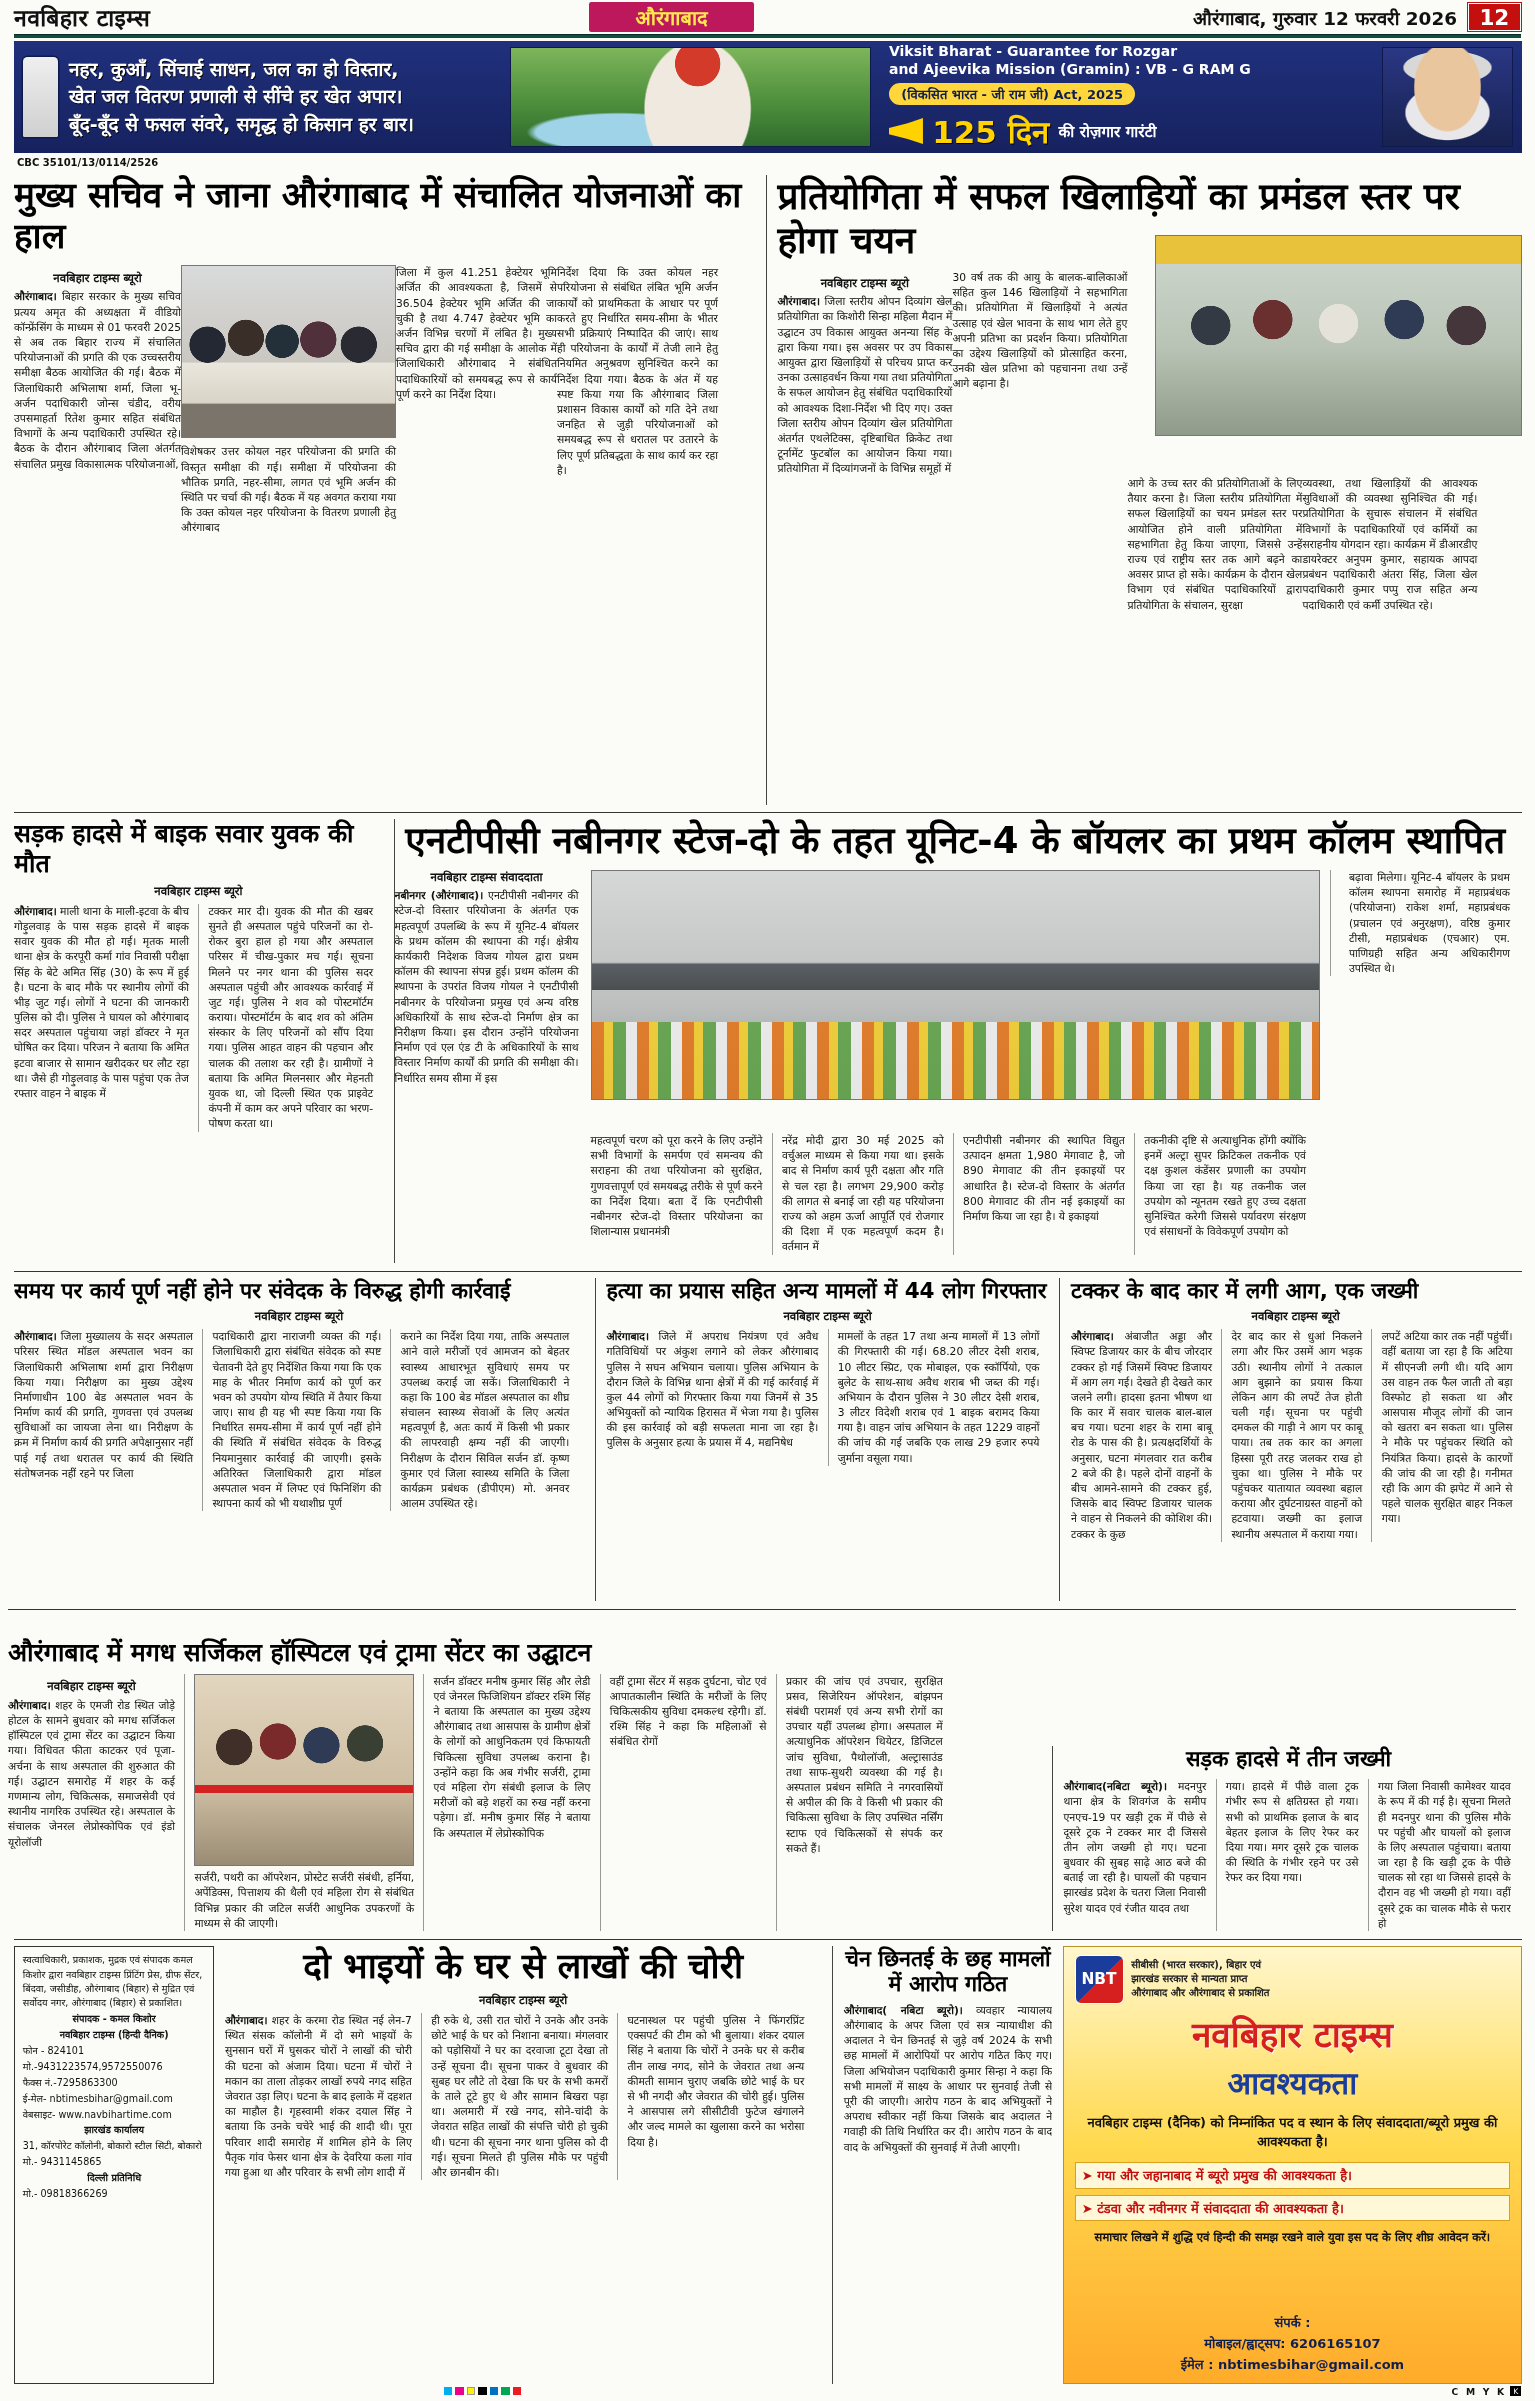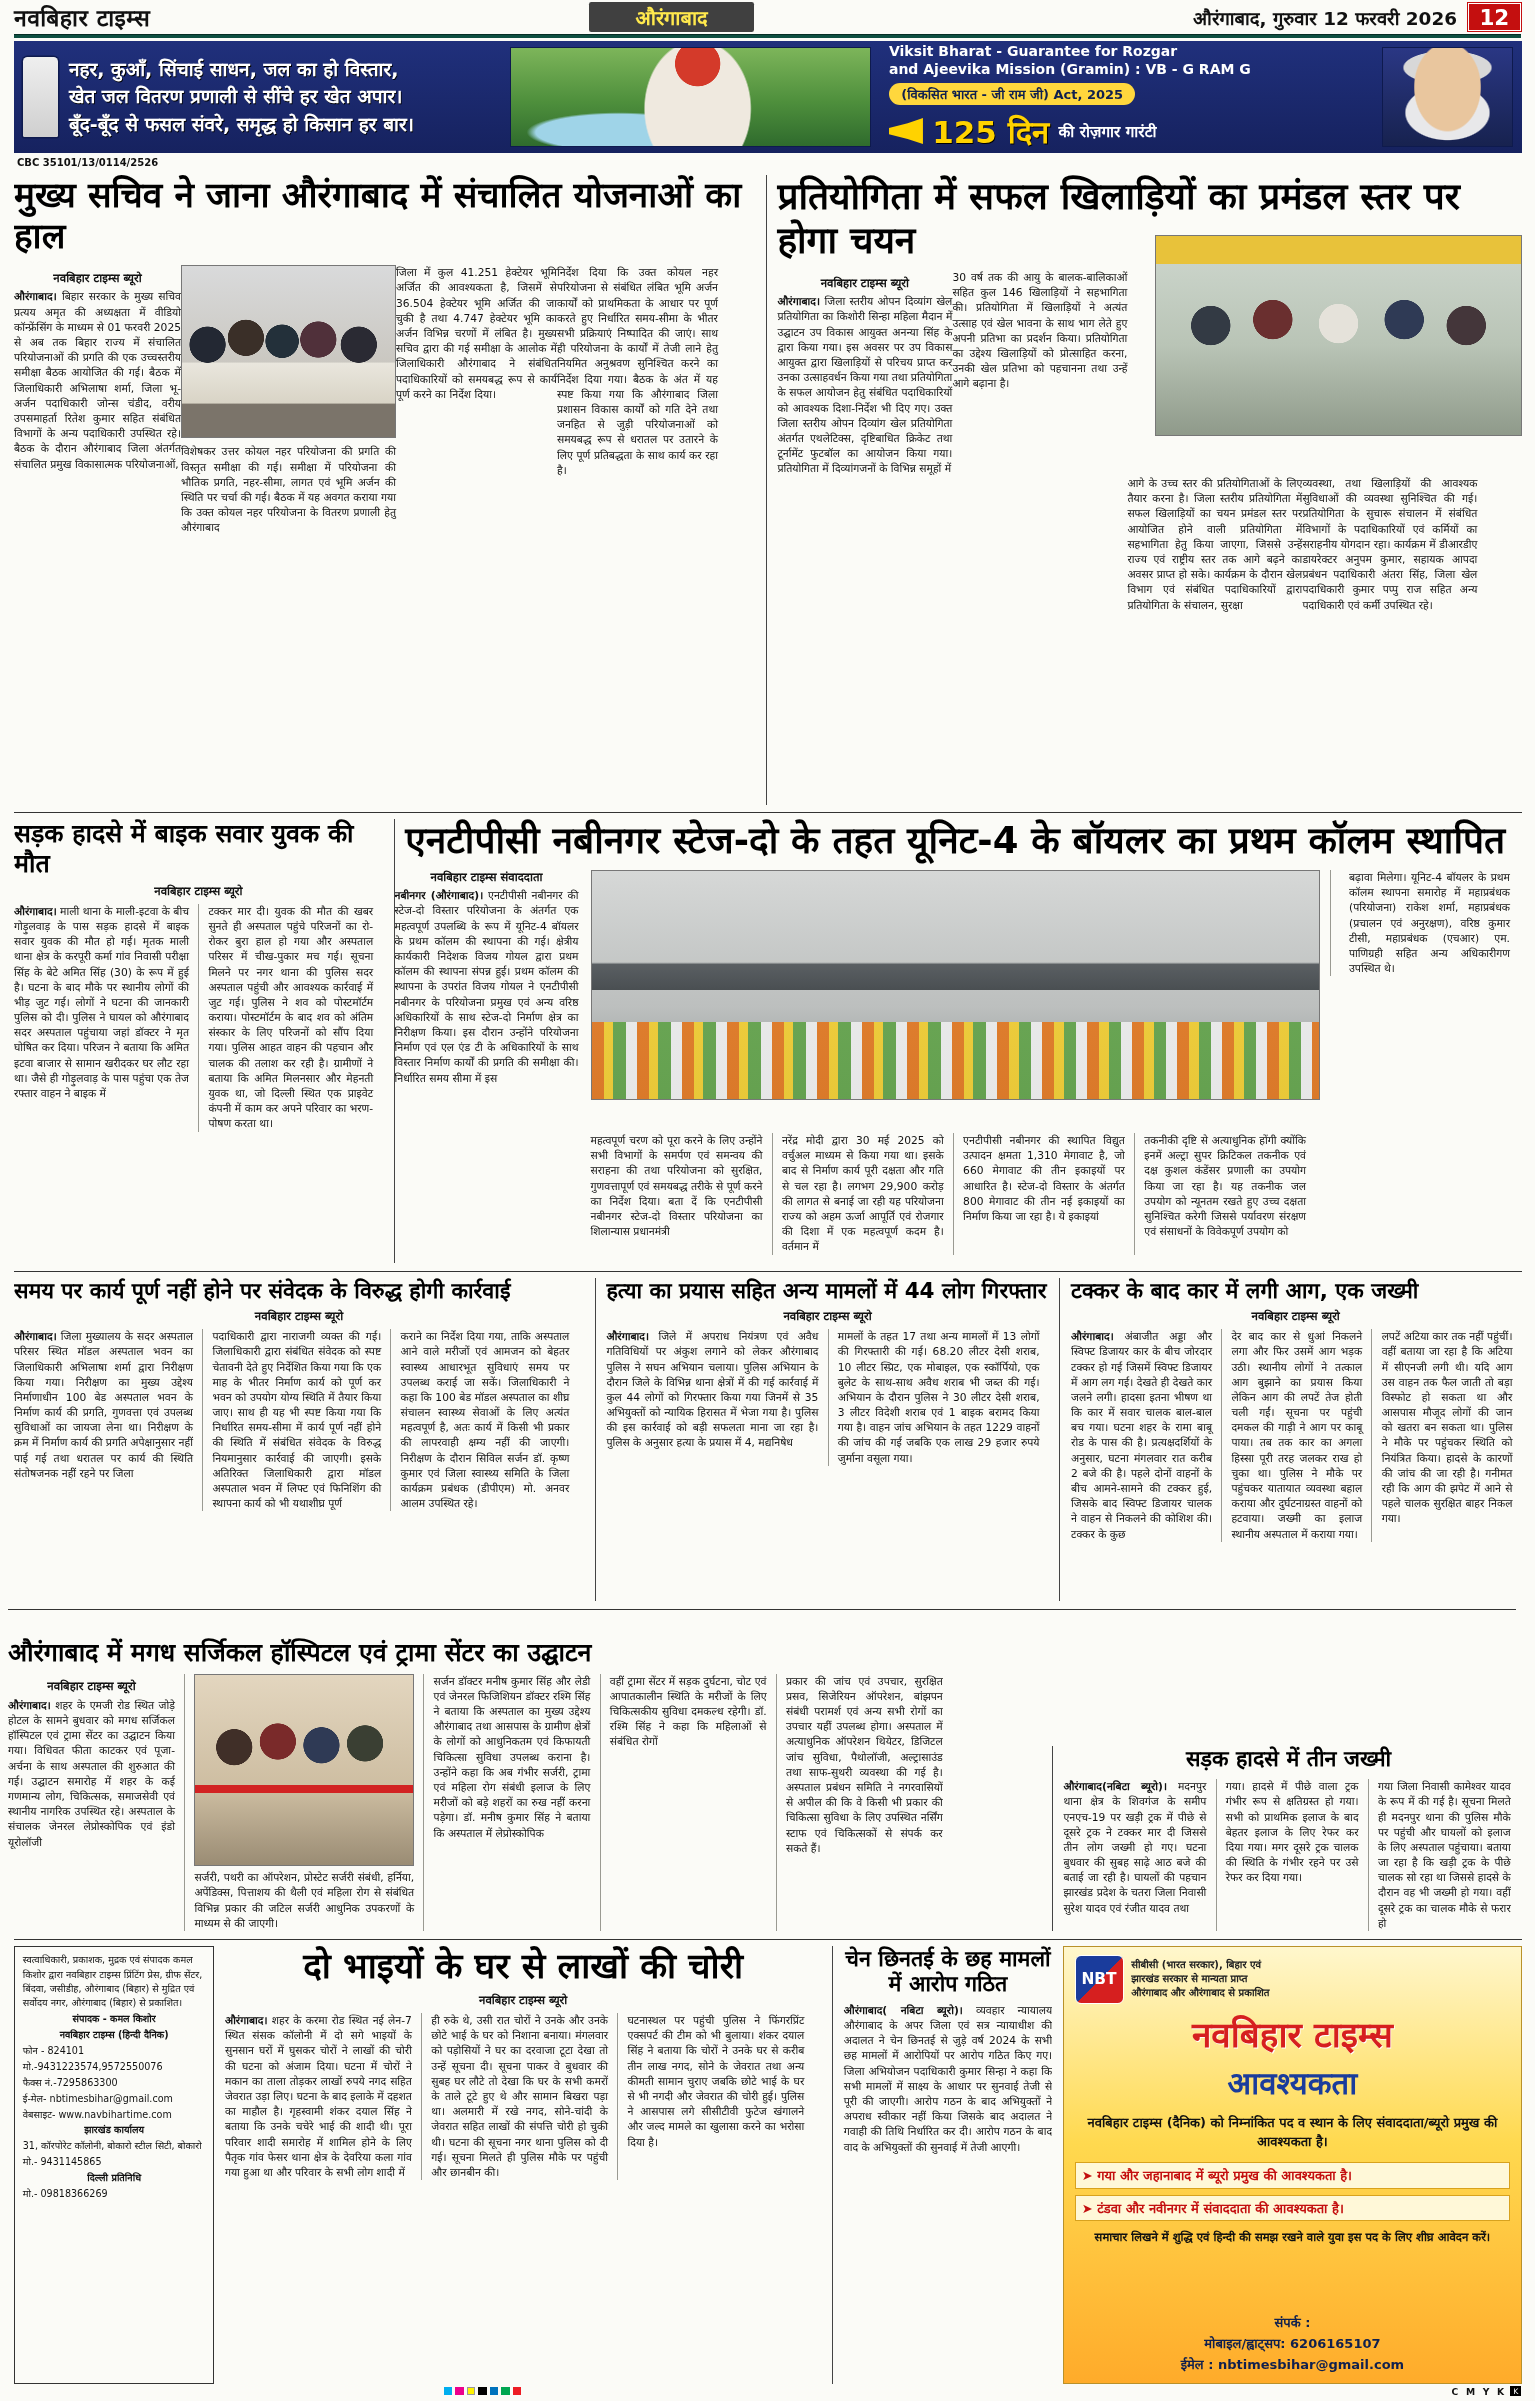--- a/index.html
+++ b/index.html
@@ -2,21 +2,21 @@
 <html style="font-size:12.3px"><head>
 <meta charset="utf-8">
 <style>
   * { margin:0; padding:0; box-sizing:border-box; }
   body { background:#888; font-family:"DejaVu Sans", sans-serif; }
   .page { position:relative; width:1535px; height:2401px; background:#fbfbf7; margin:0 auto; overflow:hidden; color:#111; }
 
   
   .masthead { position:absolute; top:3.1px; left:14px; right:14px; height:28px; display:flex; align-items:center; justify-content:space-between; }
   .m-paper { font-size:23px; font-weight:bold; letter-spacing:0.4px; }
-  .m-edition { background:#404040; color:#ffe94d; font-weight:bold; font-size:20px; padding:1.5px 46px; border-radius:2.3px; }
+  .m-edition { background:#be185d; color:#ffe94d; font-weight:bold; font-size:20px; padding:1.5px 46px; border-radius:2.3px; }
   .m-right { display:flex; align-items:center; gap:10.7px; }
   .m-date { font-size:18.4px; font-weight:bold; }
   .m-page { background:#c40f0f; color:#fff; font-weight:bold; font-size:21.5px; padding:0.8px 10.7px; border:1.5px solid #fff; outline:1.5px solid #c40f0f; }
   .m-rule { position:absolute; top:34px; left:14px; right:14px; height:3.8px; background:#0e4f41; border-top:0.8px solid #062e25; }
 
   
   .govt-ad { position:absolute; top:41px; left:14px; width:1508px; height:112px; background:linear-gradient(180deg,#20307c,#16225f); display:flex; align-items:center; padding:6.1px 9.2px; gap:10.7px; overflow:hidden; }
   .emblem { width:35px; height:80px; background:linear-gradient(180deg,#efefef,#cfcfcf); border-radius:4.6px 4.6px 1.5px 1.5px; flex:0 0 auto; box-shadow:0 0 0 1.5px #0e1a4e; }
   .slogans { flex:0 0 430px; color:#fff; font-weight:bold; font-size:19px; line-height:1.45; text-shadow:0.8px 0.8px 0 #000; }
   .ph-farmer { flex:0 0 361px; height:100px; }
@@ -235,21 +235,21 @@
       <h1 class="headline h-lg">एनटीपीसी नबीनगर स्टेज-दो के तहत यूनिट-4 के बॉयलर का प्रथम कॉलम स्थापित</h1>
       <div class="d-left">
         <div class="byline">नवबिहार टाइम्स संवाददाता</div>
         <div class="bodytext"><b>नबीनगर (औरंगाबाद)।</b> <span>एनटीपीसी नबीनगर की स्टेज-दो विस्तार परियोजना के अंतर्गत एक महत्वपूर्ण उपलब्धि के रूप में यूनिट-4 बॉयलर के प्रथम कॉलम की स्थापना की गई। क्षेत्रीय कार्यकारी निदेशक विजय गोयल द्वारा प्रथम कॉलम की स्थापना संपन्न हुई। प्रथम कॉलम की स्थापना के उपरांत विजय गोयल ने एनटीपीसी नबीनगर के परियोजना प्रमुख एवं अन्य वरिष्ठ अधिकारियों के साथ स्टेज-दो निर्माण क्षेत्र का निरीक्षण किया। इस दौरान उन्होंने परियोजना निर्माण एवं एल एंड टी के अधिकारियों के साथ विस्तार निर्माण कार्यों की प्रगति की समीक्षा की। निर्धारित समय सीमा में इस</span></div>
       </div>
       <div class="photo d-photo ph-ntpc"></div>
       <div class="d-right bodytext">बढ़ावा मिलेगा। यूनिट-4 बॉयलर के प्रथम कॉलम स्थापना समारोह में महाप्रबंधक (परियोजना) राकेश शर्मा, महाप्रबंधक (प्रचालन एवं अनुरक्षण), वरिष्ठ कुमार टीसी, महाप्रबंधक (एचआर) एम. पाणिग्रही सहित अन्य अधिकारीगण उपस्थित थे।</div>
       <div class="d-mid cols">
         <div class="bodytext">महत्वपूर्ण चरण को पूरा करने के लिए उन्होंने सभी विभागों के समर्पण एवं समन्वय की सराहना की तथा परियोजना को सुरक्षित, गुणवत्तापूर्ण एवं समयबद्ध तरीके से पूर्ण करने का निर्देश दिया। बता दें कि एनटीपीसी नबीनगर स्टेज-दो विस्तार परियोजना का शिलान्यास प्रधानमंत्री</div>
         <div class="bodytext">नरेंद्र मोदी द्वारा 30 मई 2025 को वर्चुअल माध्यम से किया गया था। इसके बाद से निर्माण कार्य पूरी दक्षता और गति से चल रहा है। लगभग 29,900 करोड़ की लागत से बनाई जा रही यह परियोजना राज्य को अहम ऊर्जा आपूर्ति एवं रोजगार की दिशा में एक महत्वपूर्ण कदम है। वर्तमान में</div>
-        <div class="bodytext">एनटीपीसी नबीनगर की स्थापित विद्युत उत्पादन क्षमता 1,310 मेगावाट है, जो 660 मेगावाट की तीन इकाइयों पर आधारित है। स्टेज-दो विस्तार के अंतर्गत 800 मेगावाट की तीन नई इकाइयों का निर्माण किया जा रहा है। ये इकाइयां</div>
+        <div class="bodytext">एनटीपीसी नबीनगर की स्थापित विद्युत उत्पादन क्षमता 1,980 मेगावाट है, जो 890 मेगावाट की तीन इकाइयों पर आधारित है। स्टेज-दो विस्तार के अंतर्गत 800 मेगावाट की तीन नई इकाइयों का निर्माण किया जा रहा है। ये इकाइयां</div>
         <div class="bodytext">तकनीकी दृष्टि से अत्याधुनिक होंगी क्योंकि इनमें अल्ट्रा सुपर क्रिटिकल तकनीक एवं दक्ष कुशल कंडेंसर प्रणाली का उपयोग किया जा रहा है। यह तकनीक जल उपयोग को न्यूनतम रखते हुए उच्च दक्षता सुनिश्चित करेगी जिससे पर्यावरण संरक्षण एवं संसाधनों के विवेकपूर्ण उपयोग को</div>
       </div>
     </article>
   </section>
 
   <section class="row3">
     <article class="artE">
       <h1 class="headline h-sm">समय पर कार्य पूर्ण नहीं होने पर संवेदक के विरुद्ध होगी कार्रवाई</h1>
       <div class="byline">नवबिहार टाइम्स ब्यूरो</div>
       <div class="cols">

